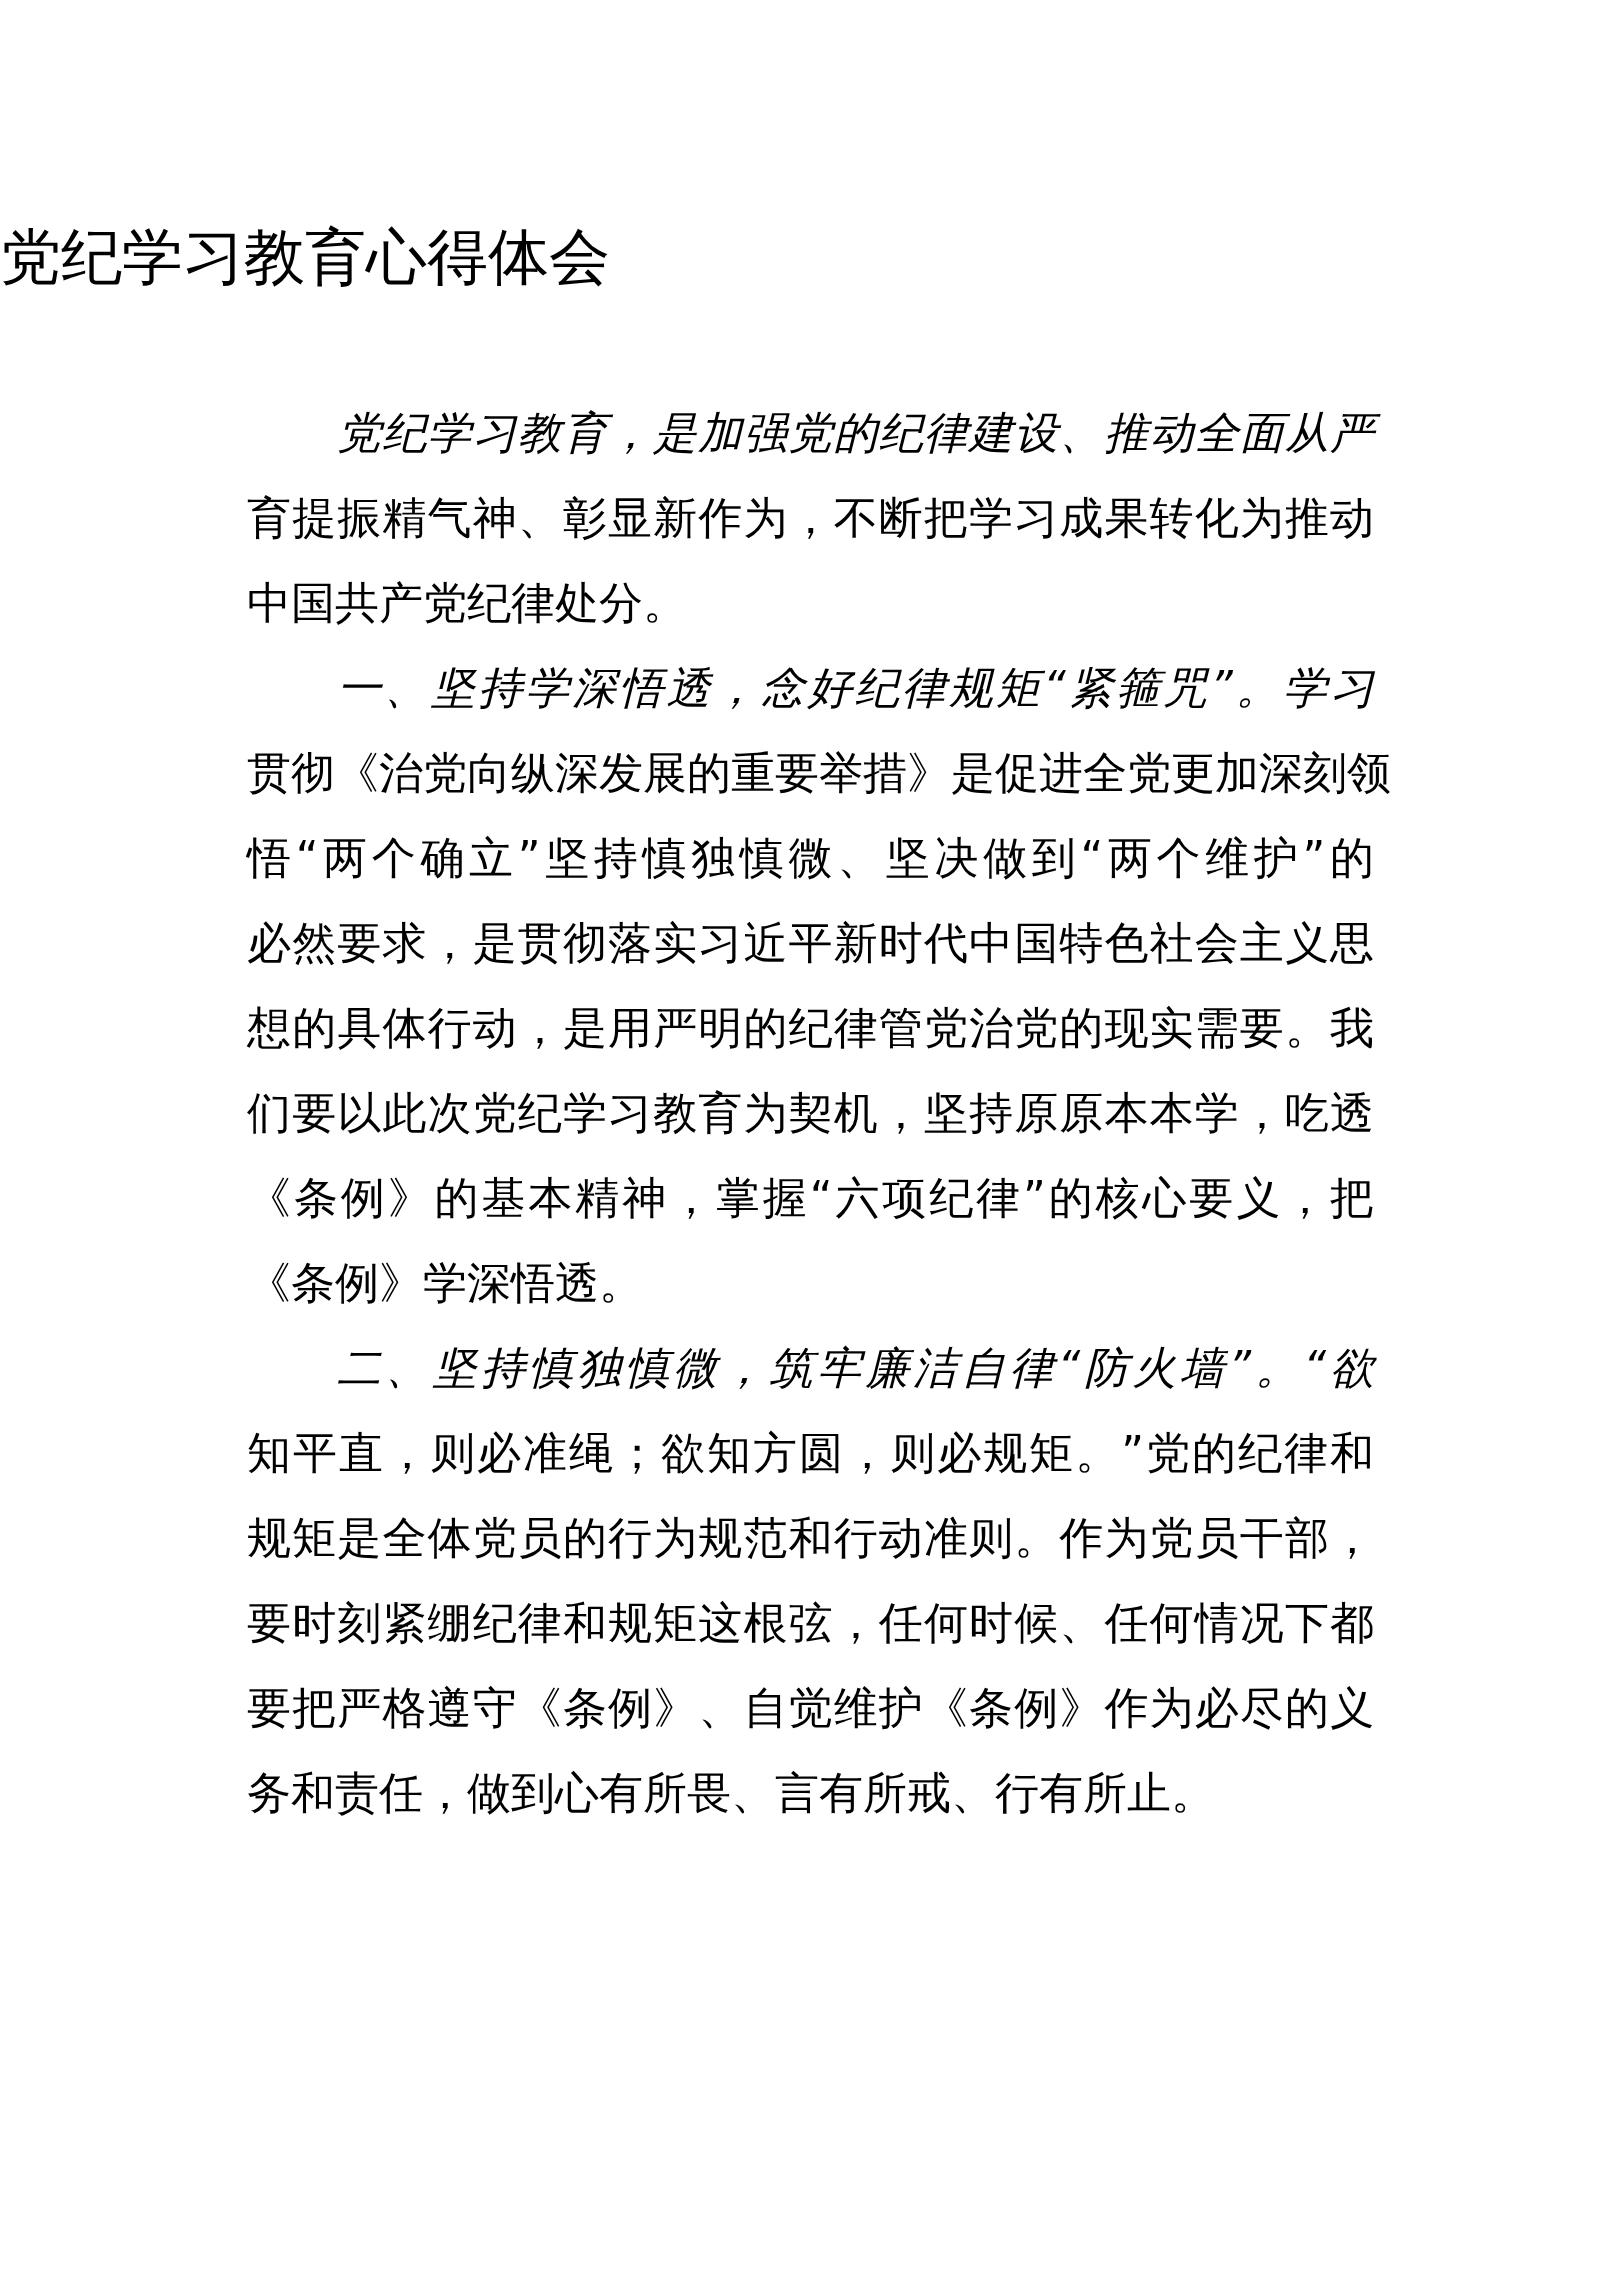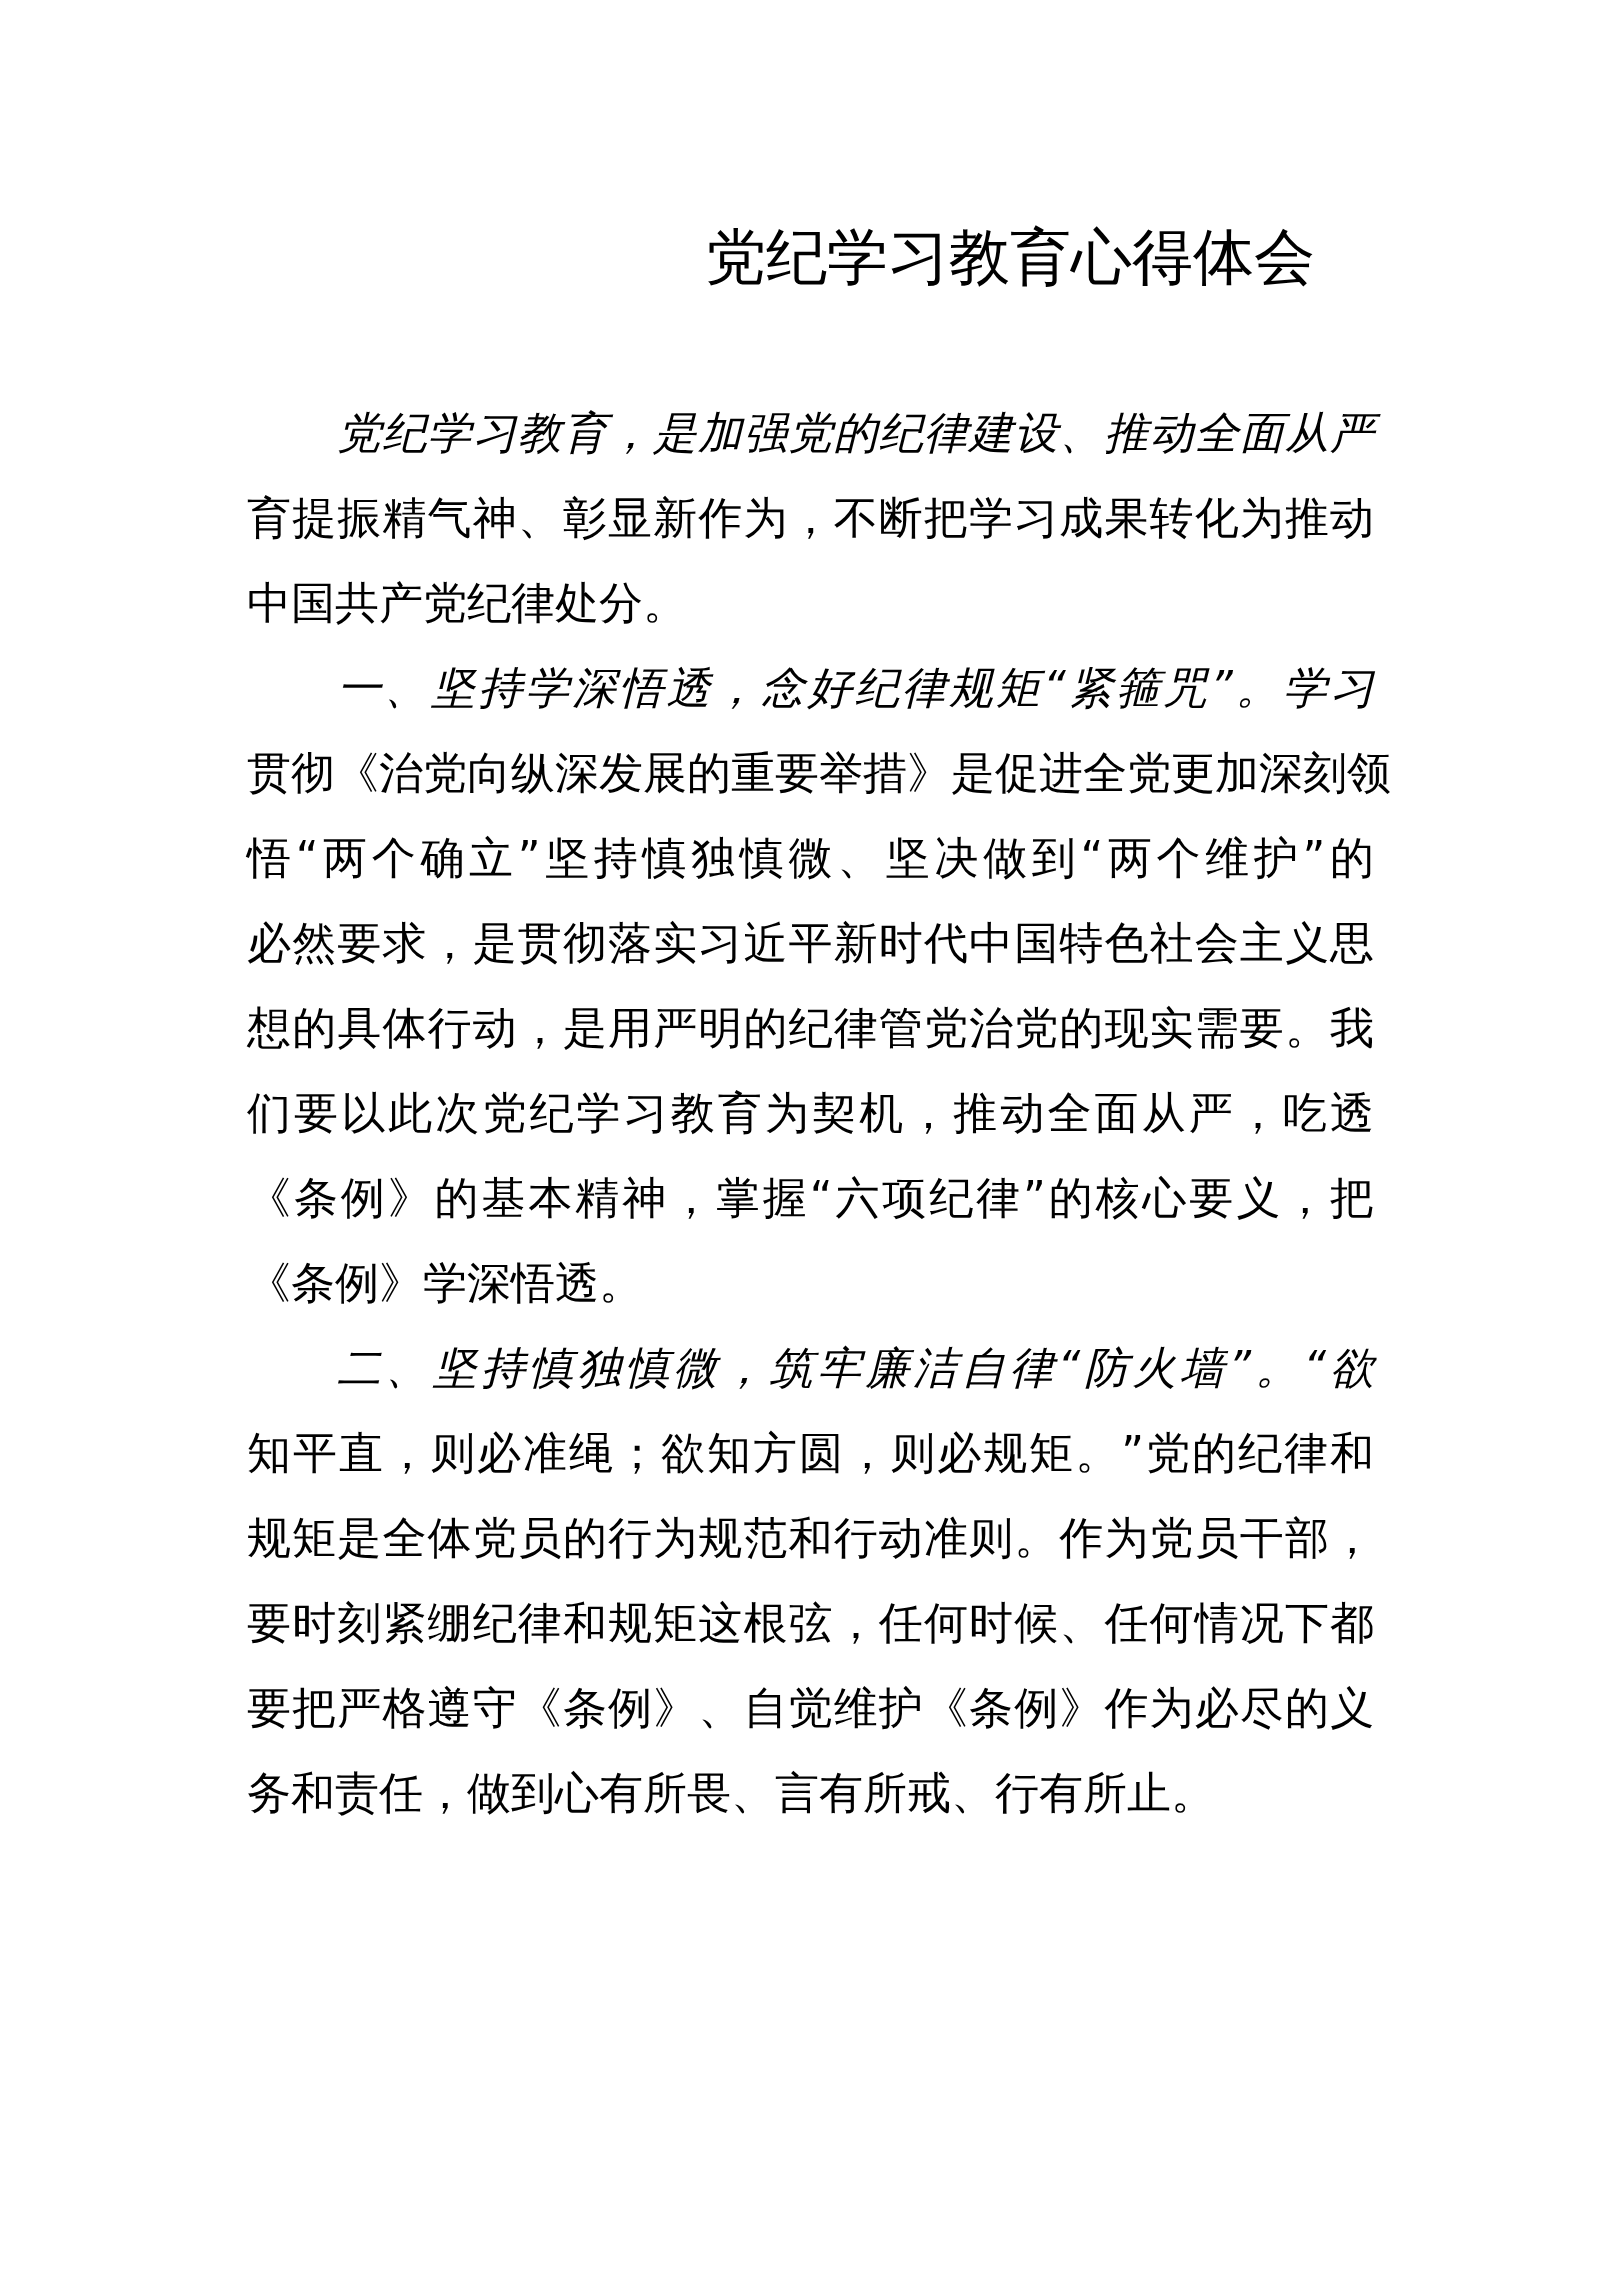--- a/index.html
+++ b/index.html
@@ -20,21 +20,21 @@
     left: 0; top: 0;
     width: 1621px;
     height: 2293px;
     background: #ffffff;
   }
   .title {
     position: absolute;
     left: 0;
     top: 220px;
     width: 1315px;
-    text-align: right;
+    text-align: left;
     font-size: 61px;
     line-height: 74px;
     letter-spacing: 0px;
     white-space: nowrap;
   }
   .body {
     position: absolute;
     left: 247px;
     top: 390px;
     width: 1127px;
@@ -70,21 +70,21 @@
       <span class="line">育提振精气神、彰显新作为，不断把学习成果转化为推动</span>
       <span class="line last">中国共产党纪律处分。</span>
     </div>
 
     <div>
       <span class="line indent">一、坚持学深悟透，念好纪律规矩“紧箍咒”。学习</span>
       <span class="line">贯彻《治党向纵深发展的重要举措》是促进全党更加深刻领</span>
       <span class="line">悟“两个确立”坚持慎独慎微、坚决做到“两个维护”的</span>
       <span class="line">必然要求，是贯彻落实习近平新时代中国特色社会主义思</span>
       <span class="line">想的具体行动，是用严明的纪律管党治党的现实需要。我</span>
-      <span class="line">们要以此次党纪学习教育为契机，推动全面从严，吃透</span>
+      <span class="line">们要以此次党纪学习教育为契机，坚持原原本本学，吃透</span>
       <span class="line">《条例》的基本精神，掌握“六项纪律”的核心要义，把</span>
       <span class="line last">《条例》学深悟透。</span>
     </div>
 
     <div>
       <span class="line indent">二、坚持慎独慎微，筑牢廉洁自律“防火墙”。“欲</span>
       <span class="line">知平直，则必准绳；欲知方圆，则必规矩。”党的纪律和</span>
       <span class="line">规矩是全体党员的行为规范和行动准则。作为党员干部，</span>
       <span class="line">要时刻紧绷纪律和规矩这根弦，任何时候、任何情况下都</span>
       <span class="line">要把严格遵守《条例》、自觉维护《条例》作为必尽的义</span>

